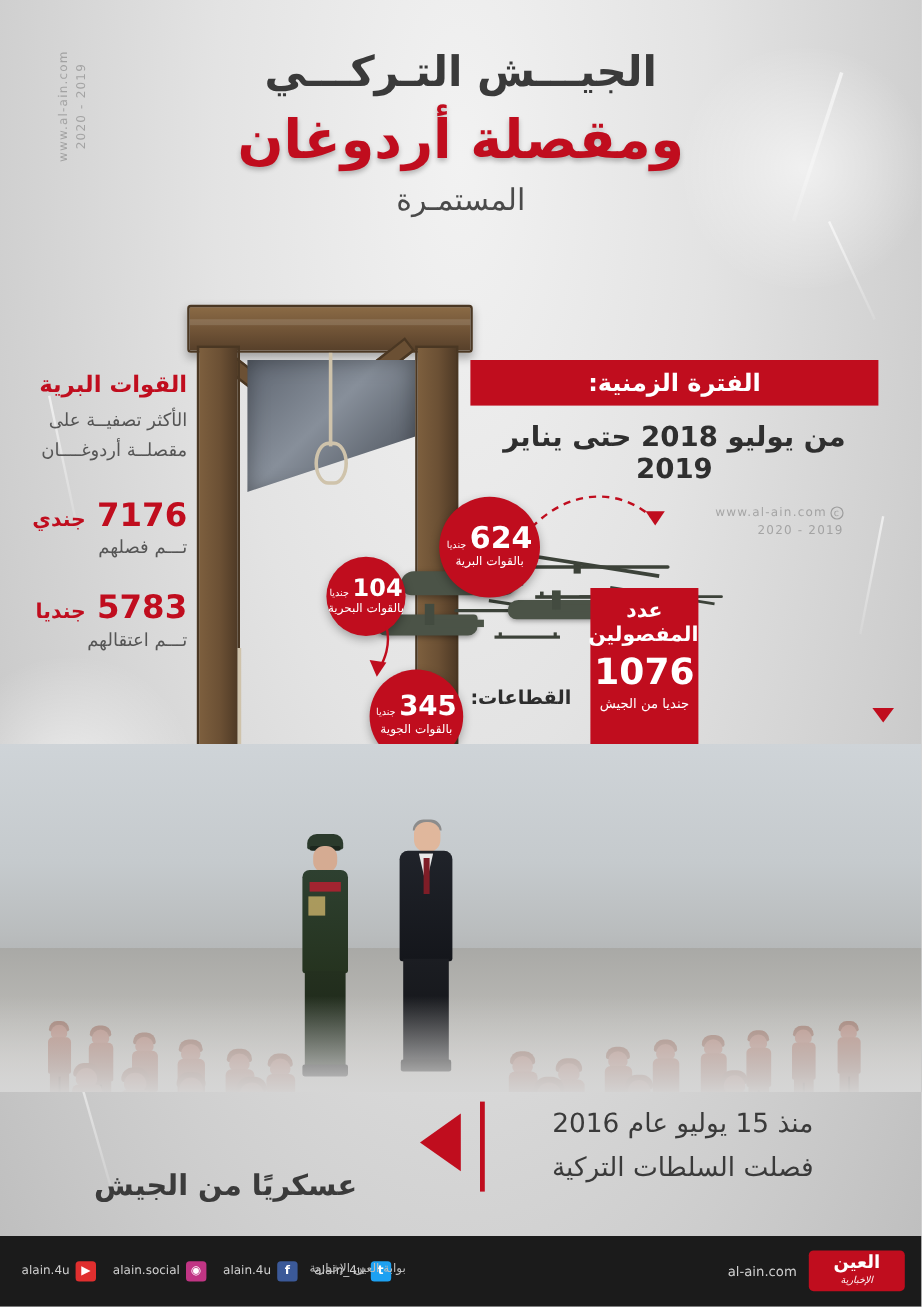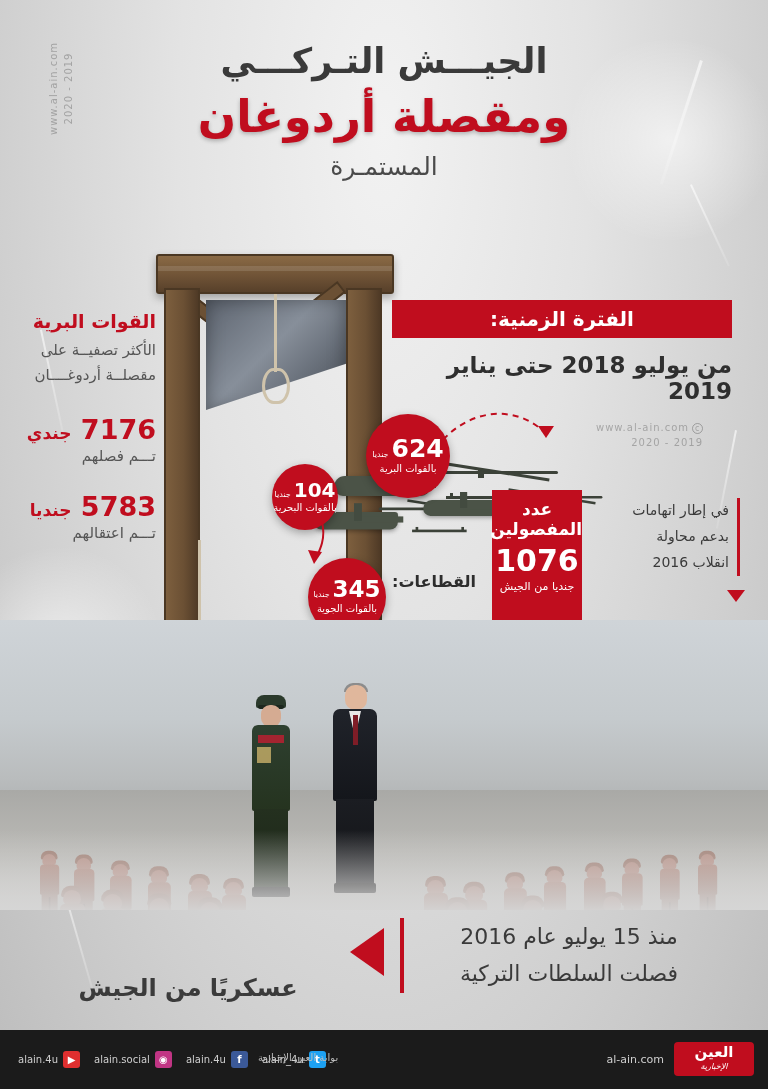--- a/index.html
+++ b/index.html
@@ -131,21 +131,21 @@
   .ls-note { color:#555; font-size: 15px; letter-spacing: 2px; margin-top: 2px;}
 
   
   .band {
     position: absolute; left: 392px; top: 300px; width: 340px; height: 38px;
     background: #c00d1e; display:flex; align-items:center; justify-content:center;
   }
   .band span { color:#fff; font-size: 20px; font-weight: bold; letter-spacing: 2px;}
   .band-date {
     position: absolute; left: 392px; top: 352px; width: 340px;
-    text-align: right; color:#2f2f2f; font-size: 23px; font-weight: bold;
+    text-align: center; color:#2f2f2f; font-size: 23px; font-weight: bold;
   }
 
   
   .heli { position: absolute; }
   .heli .body {
     position: absolute; width: 96px; height: 20px; background:#4b5347; border-radius: 12px 4px 10px 10px;
     box-shadow: 0 2px 5px rgba(0,0,0,.35);
   }
   .heli .tail { position: absolute; left: -46px; top: 5px; width: 52px; height: 7px; background:#4b5347; }
   .heli .fin { position: absolute; left: -50px; top: -10px; width: 9px; height: 20px; background:#434b40; }
@@ -450,21 +450,20 @@
   <div class="qita">القطاعات:</div>
 
   <div class="panel">
     <div class="l1">عدد</div>
     <div class="l2">المفصولين</div>
     <div class="num">1076</div>
     <div class="l3">جنديا من الجيش</div>
   </div>
   <div class="panel-arrow"></div>
 
-  <div class="right-note">في إطار اتهامات بدعم محاولة انقلاب 2016</div>
   <div class="right-note-arrow"></div>
 
   <div class="photo">
     <div class="ground"></div>
 
     <div class="soldier" style="left:40px; bottom:56px; transform:scale(.8);">
         <div class="helmet"></div>
         <div class="head"></div>
         <div class="torso"></div>
         <div class="legs"></div>

